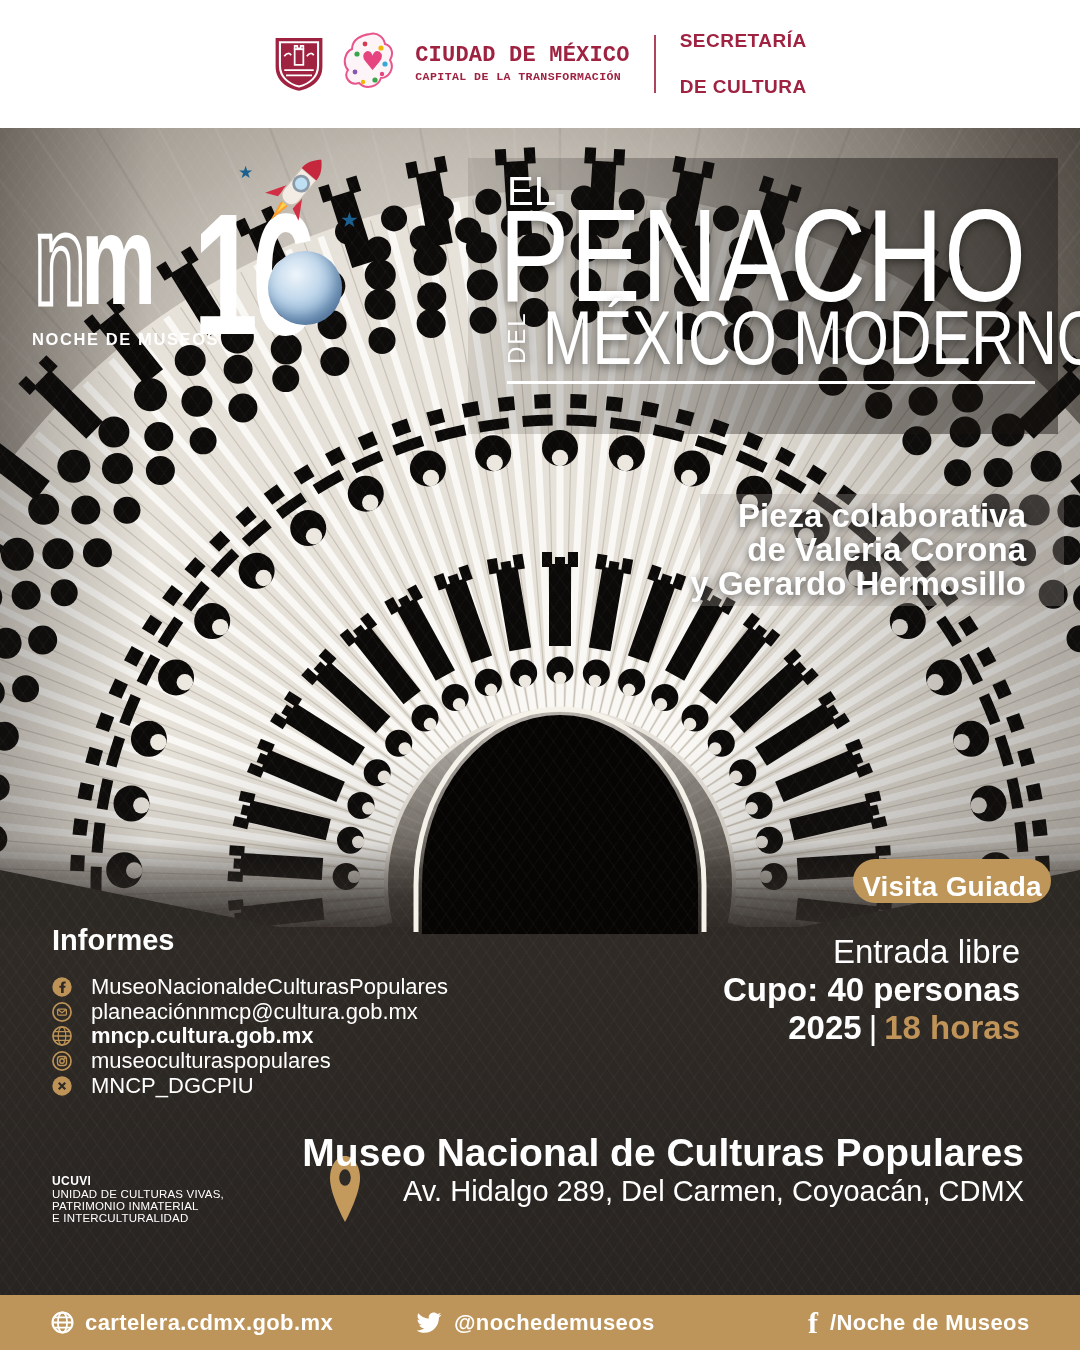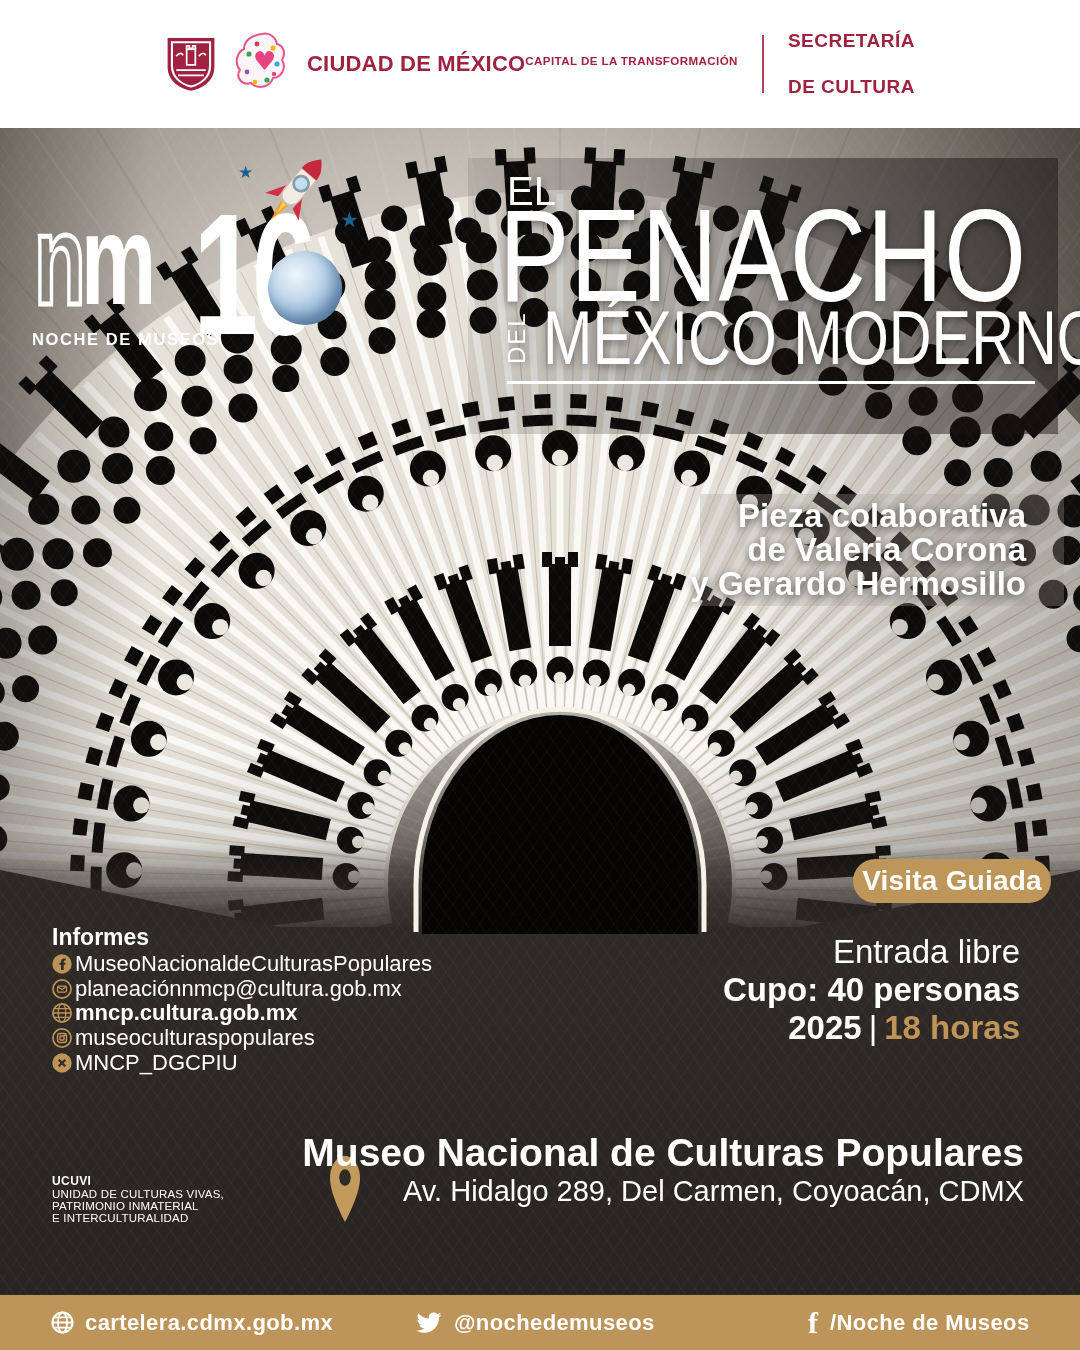--- a/index.html
+++ b/index.html
@@ -4,21 +4,21 @@
 <style>
   html,body{margin:0;padding:0;background:#fff;}
   body{width:1080px;height:1350px;overflow:hidden;font-family:"Liberation Sans",sans-serif;}
   .poster{position:relative;width:1080px;height:1350px;background:#fff;}
 
   
   .topbar{position:absolute;left:0;top:0;width:1080px;height:128px;background:#ffffff;
           display:flex;align-items:center;justify-content:center;gap:16px;z-index:10;}
   .shield-svg{width:52px;height:58px;}
   .map-svg{width:58px;height:64px;}
-  .brand-col{display:flex;flex-direction:row;line-height:1.08;}
+  .brand-col{display:flex;flex-direction:column;line-height:1.08;font-family:Liberation Mono, monospace;}
   .brand-title{font-size:22px;font-weight:800;color:#9f2241;letter-spacing:.2px;}
   .brand-sub{font-size:11.6px;font-weight:700;color:#9f2241;letter-spacing:.4px;margin-top:3px;}
   .hdr-divider{width:2px;height:58px;background:#9f2241;opacity:.85;margin:0 8px;}
   .dept-col{display:flex;flexDirection:column;flex-direction:column;line-height:1.15;gap:24px;}
   .dept-line{font-size:19px;font-weight:800;color:#9f2241;letter-spacing:.5px;}
 
   
   .body-dark{position:absolute;left:0;top:128px;width:1080px;height:1167px;
              background:linear-gradient(180deg,#38322c 0%,#322d28 55%,#282421 100%);overflow:hidden;}
   .art-svg{position:absolute;left:0;top:0;z-index:1;}
@@ -57,28 +57,28 @@
   .t-underline{position:absolute;left:507px;top:253px;width:528px;height:3px;background:#fff;}
 
   
   .credit-band{position:absolute;left:700px;top:366px;width:364px;height:112px;z-index:3;
                background:rgba(165,160,152,.30);}
   .credit{position:absolute;right:54px;top:371px;z-index:4;text-align:right;color:#fff;
           font-size:33px;font-weight:700;line-height:34px;text-shadow:0 2px 8px rgba(0,0,0,.55);}
 
   
   .badge{position:absolute;left:853px;top:731px;width:198px;height:44px;border-radius:22px;z-index:4;
-         background:#bf9659;display:flex;align-items:center;justify-content:center;
+         background:#bf9659;display:flex;align-items:flex-end;justify-content:center;
          color:#fff;font-size:28px;font-weight:800;letter-spacing:.2px;}
 
   
   .informes{position:absolute;left:52px;top:796px;z-index:4;color:#fff;}
-  .informes-title{font-size:23px;font-weight:800;margin-bottom:1px;}
+  .informes-title{font-size:29px;font-weight:800;margin-bottom:18px;}
   .informes ul{list-style:none;margin:0;padding:0;}
-  .informes li{display:flex;align-items:center;height:24.6px;gap:3px;}
+  .informes li{display:flex;align-items:center;height:24.6px;gap:19px;}
   .inf-label{font-size:22px;font-weight:400;white-space:nowrap;}
   .inf-label.bold{font-weight:800;}
   .soc-icon{width:20px;height:20px;flex:0 0 20px;}
 
   
   .event{position:absolute;right:60px;top:805px;z-index:4;text-align:right;color:#fff;line-height:38px;}
   .ev-l1{font-size:33px;font-weight:400;}
   .ev-l2,.ev-l3{font-size:33px;font-weight:800;}
   .ev-l4{font-size:33px;}
   .ev-year{font-weight:800;}

